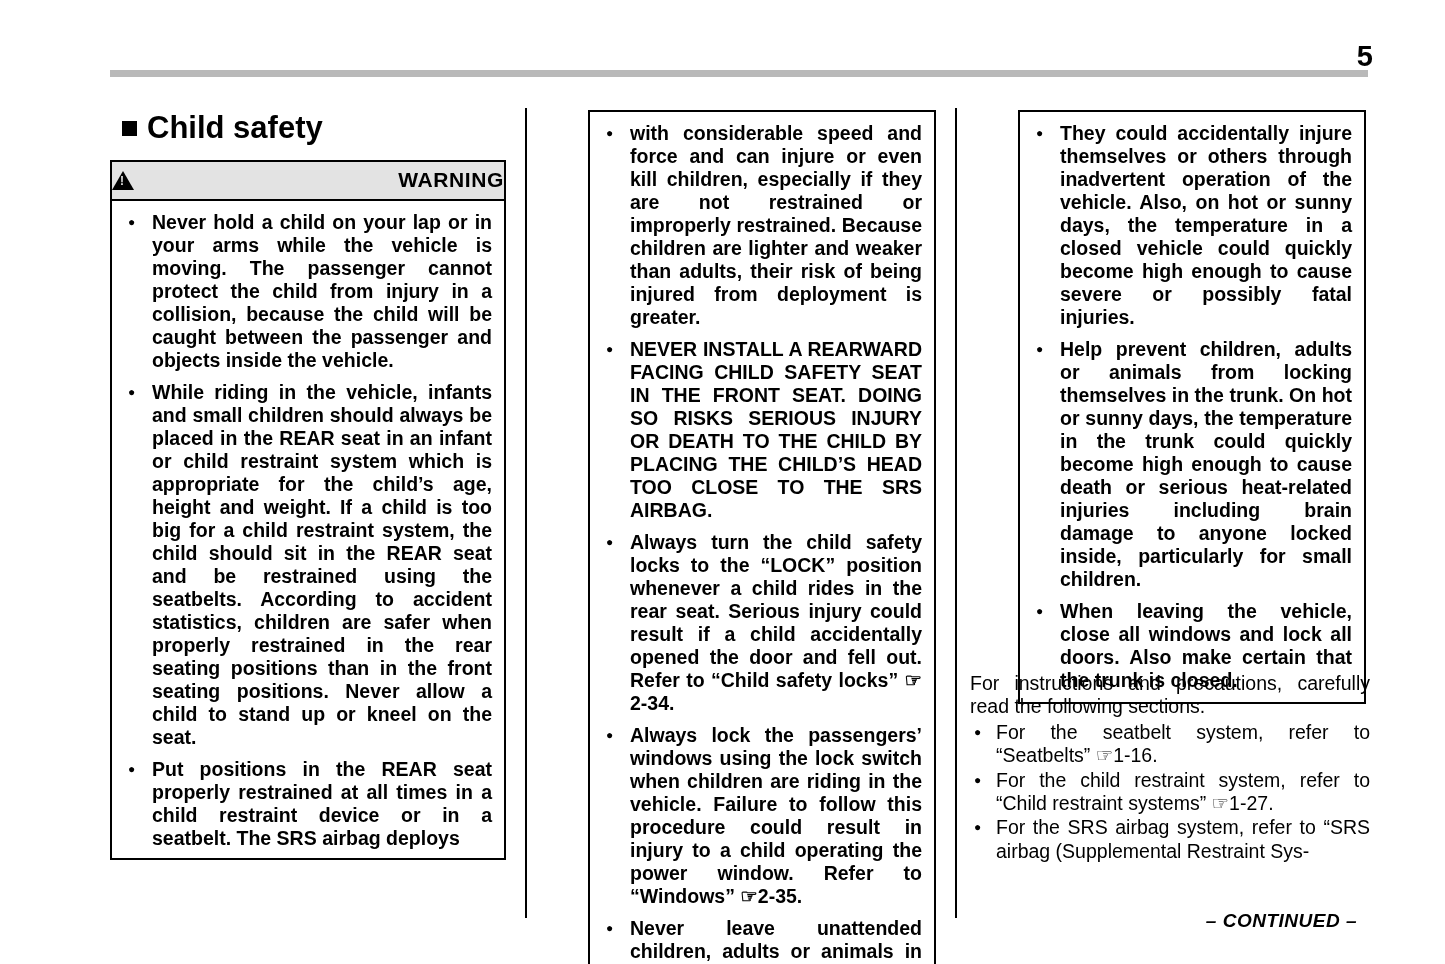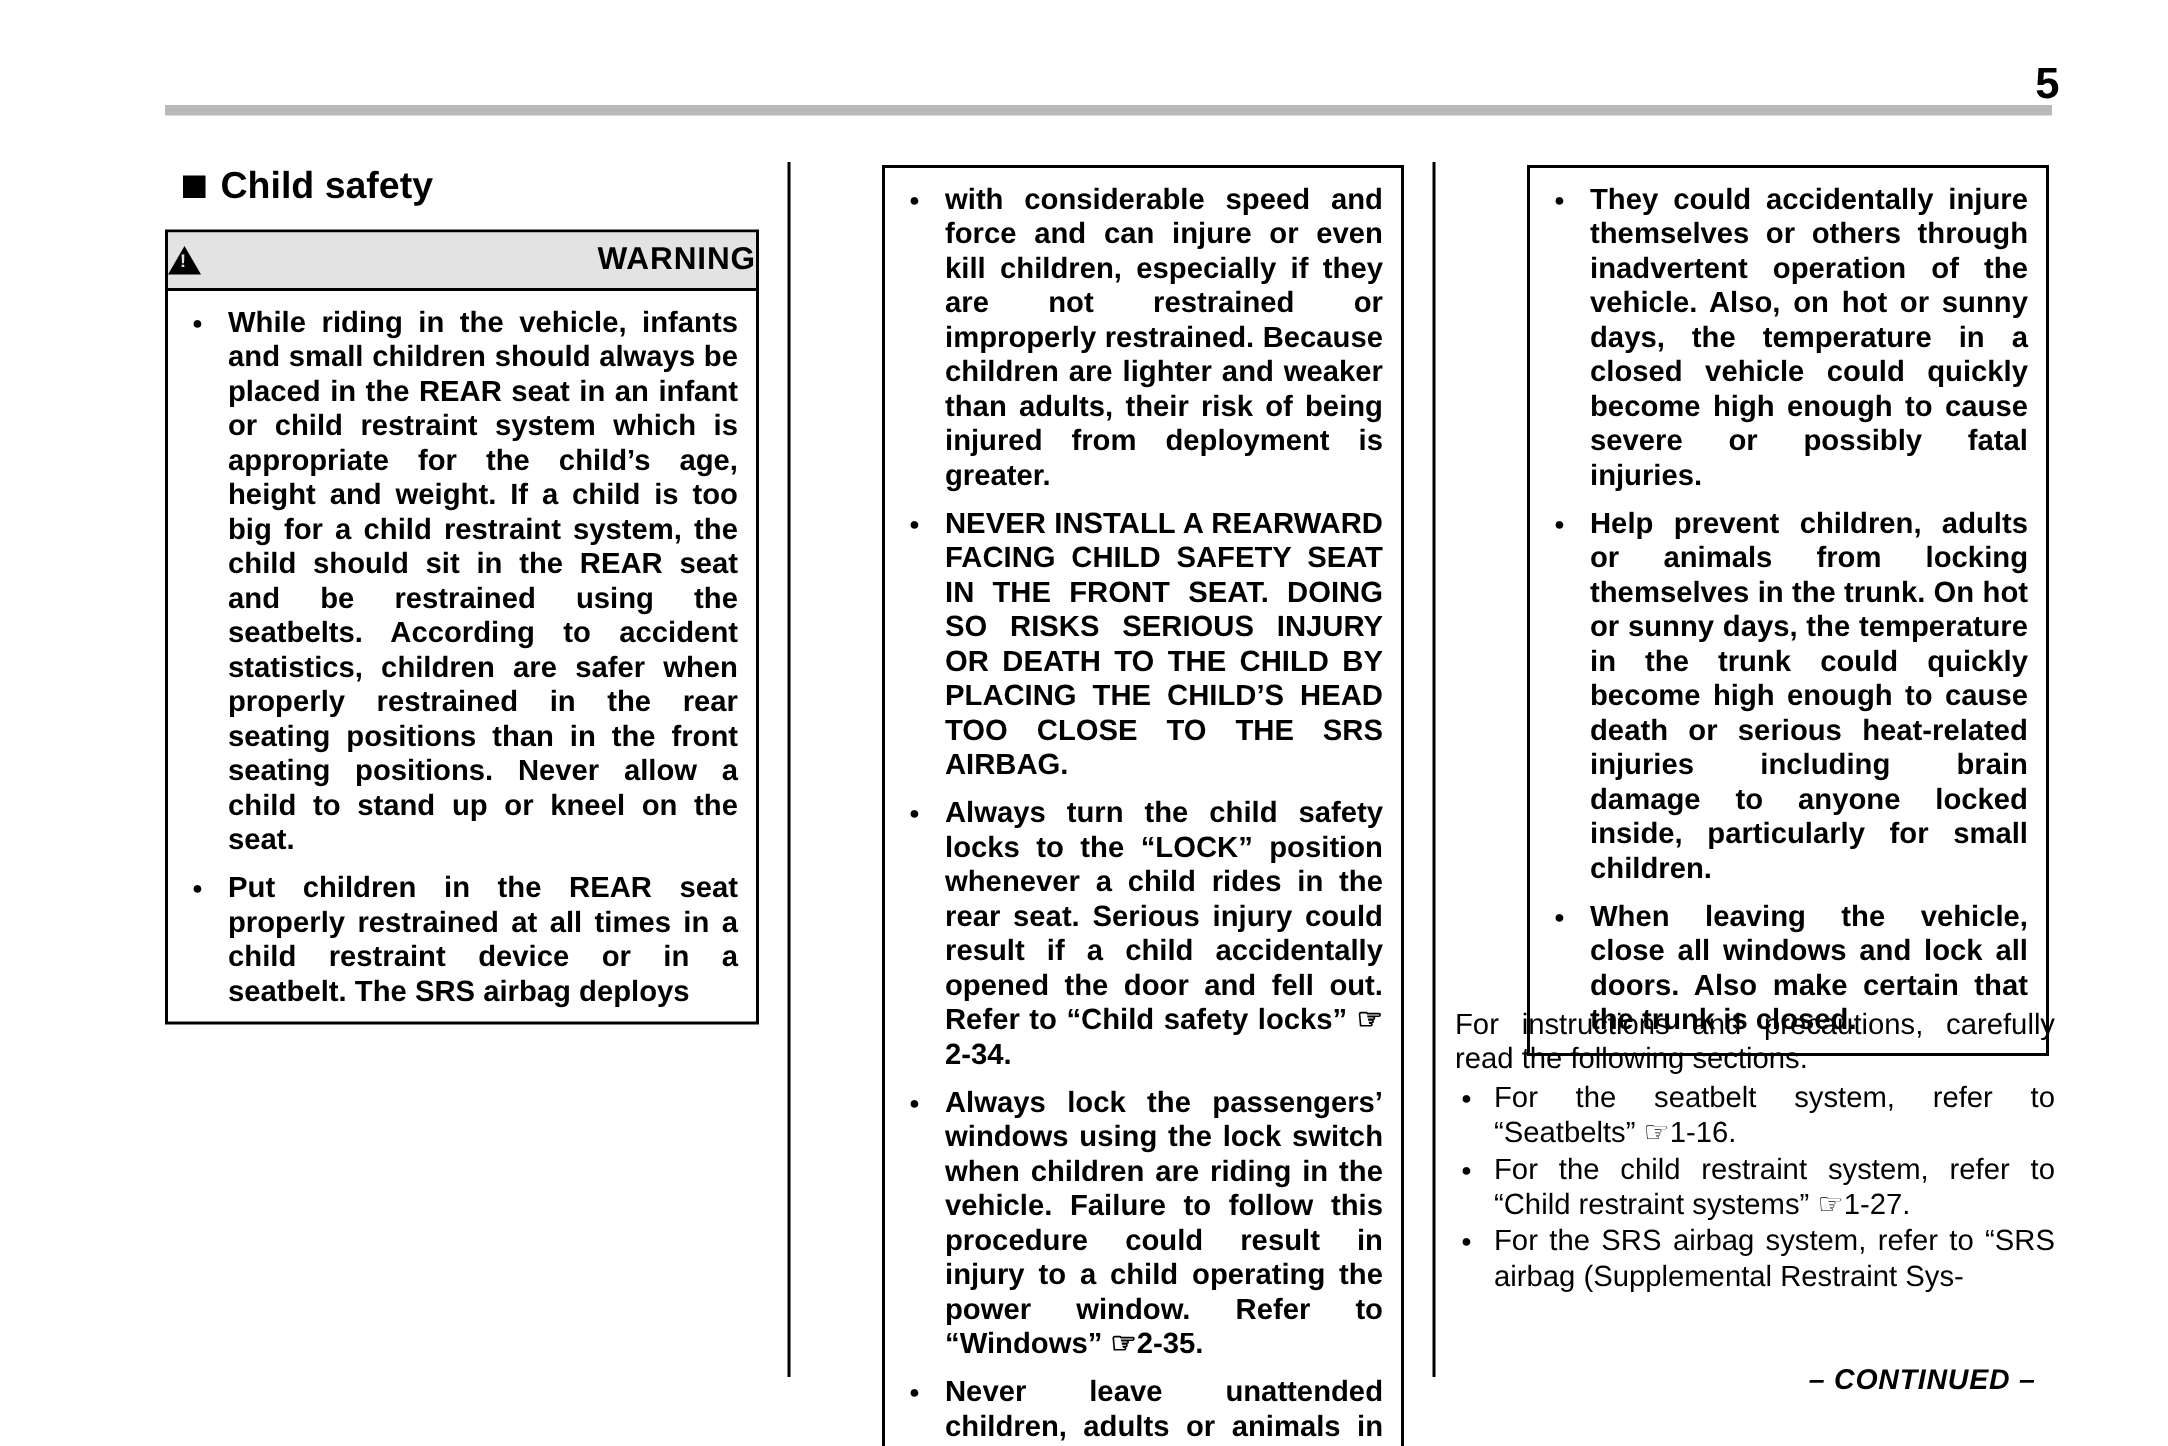--- a/index.html
+++ b/index.html
@@ -60,21 +60,21 @@
   }
   .div1 { left: 525px; }
   .div2 { left: 955px; }
 
   
   .section-heading {
     display: flex;
     align-items: center;
     gap: 10px;
     margin: 0 0 14px 12px;
-    font-size: 25px;
+    font-size: 31px;
     font-weight: bold;
   }
   .sq-bullet {
     width: 15px;
     height: 15px;
     background: #000;
     display: inline-block;
   }
 
   
@@ -212,22 +212,23 @@
       <span>Child safety</span>
     </div>
 
     <div class="warning-box">
       <div class="warning-title">
         <span class="warn-tri"></span>
         <span>WARNING</span>
       </div>
       <div class="warning-body">
         <ul class="bullets">
+          <li>Never hold a child on your lap or in your arms while the vehicle is moving. The passenger cannot protect the child from injury in a collision, because the child will be caught between the passenger and objects inside the vehicle.</li>
           <li>While riding in the vehicle, infants and small children should always be placed in the REAR seat in an infant or child restraint system which is appropriate for the child’s age, height and weight. If a child is too big for a child restraint system, the child should sit in the REAR seat and be restrained using the seatbelts. According to accident statistics, children are safer when properly restrained in the rear seating positions than in the front seating positions. Never allow a child to stand up or kneel on the seat.</li>
-          <li>Put children in the REAR seat properly restrained at all times in a child restraint device or in a seatbelt. The SRS airbag deploys</li>
+          <li>Put positions in the REAR seat properly restrained at all times in a child restraint device or in a seatbelt. The SRS airbag deploys</li>
         </ul>
       </div>
     </div>
   </div>
 
   <div class="col col2">
     <div class="plain-box">
       <ul class="bullets">
         <li style="padding-left:30px;">
           <span>with considerable speed and force and can injure or even kill children, especially if they are not restrained or improperly restrained. Because children are lighter and weaker than adults, their risk of being injured from deployment is greater.</span>

